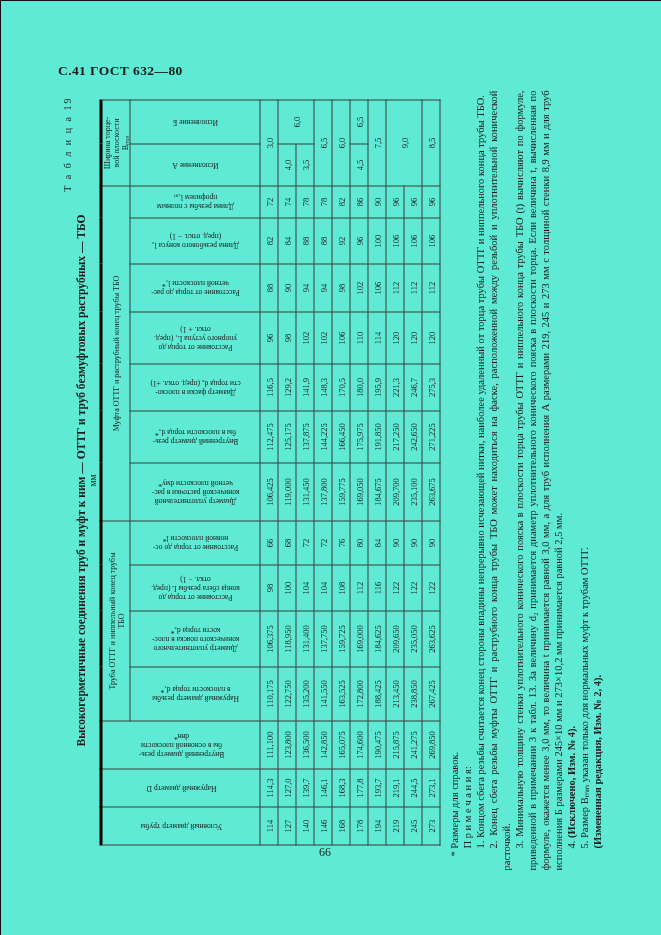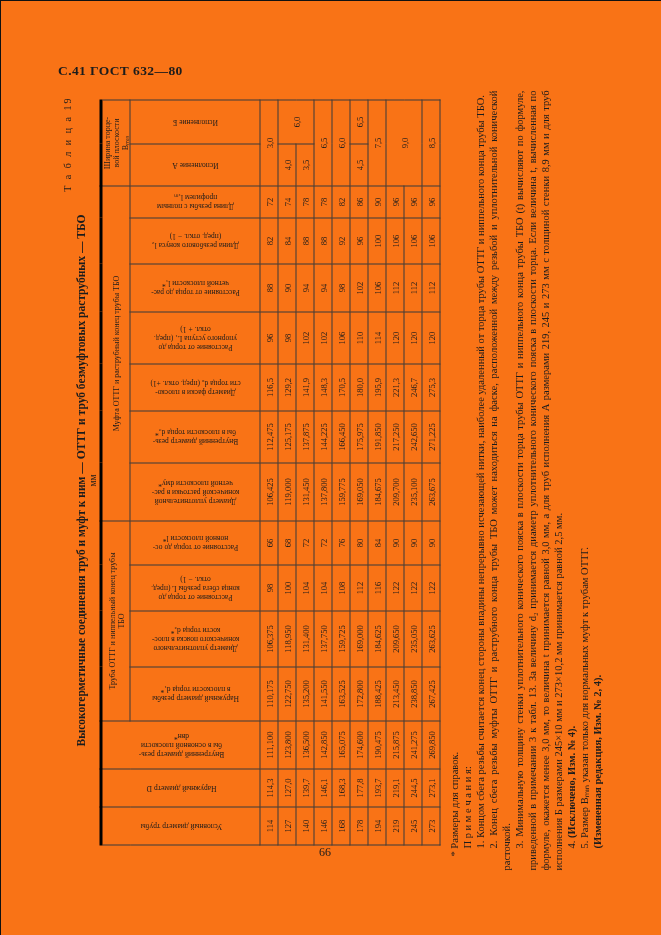--- a/index.html
+++ b/index.html
@@ -1,18 +1,18 @@
 <!DOCTYPE html>
 <html><head>
 <meta charset="utf-8">
 <style>
   html,body { margin:0; padding:0; background:#888; }
   .page {
     position:relative; width:661px; height:935px; margin:0 auto;
-    background:#f97316; color:#1c1c1c; overflow:hidden;
+    background:#5eead4; color:#1c1c1c; overflow:hidden;
     font-family:"Liberation Serif", serif;
     border-left:1px solid #111; border-top:1px solid #111;
     box-sizing:border-box;
   }
   .page-header {
     position:absolute; left:57px; top:62px;
     font-size:13.5px; font-weight:bold; letter-spacing:0.4px;
   }
   .folio { position:absolute; left:318px; top:844px; font-size:12px; }
 

